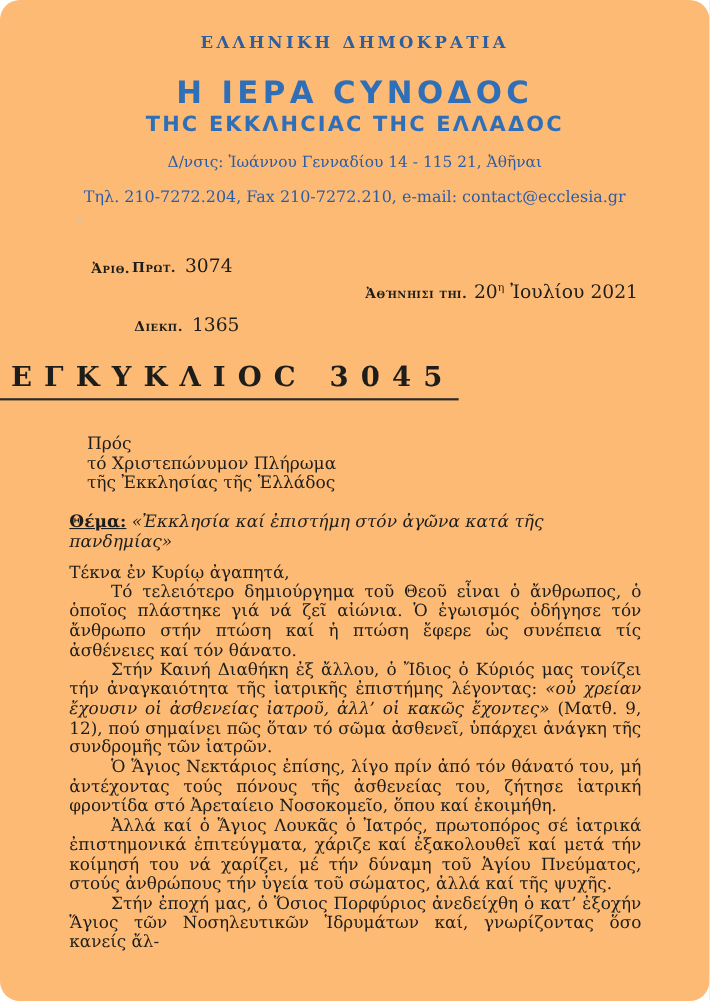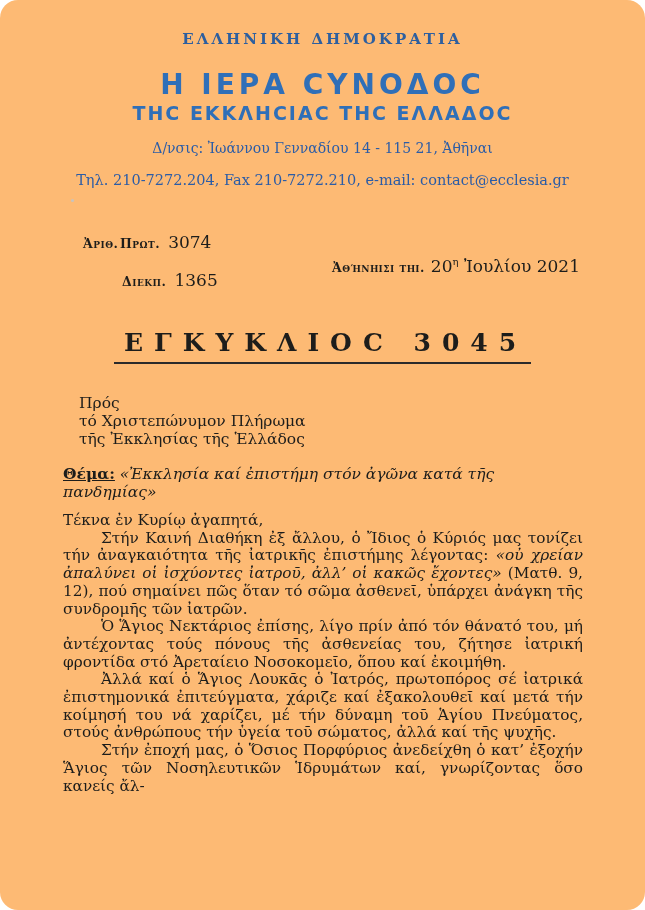--- a/index.html
+++ b/index.html
@@ -48,28 +48,28 @@
   }
   .sc {
     font-variant:small-caps;
     font-size:12.5px;
     font-weight:bold;
     letter-spacing:0.5px;
   }
   .num { font-size:17px; }
   .prot-line  { position:absolute; left:37px; top:0; }
   .arith-label{ position:absolute; left:0;    top:4px; }
-  .diekp-line { position:absolute; left:39px; top:38px; }
+  .diekp-line { position:absolute; left:39px; top:54px; }
   .prot-line .num, .diekp-line .num { margin-left:8px; }
   .date-line  { position:absolute; right:0;   top:24px; font-size:17px; }
   .date-line .sc { margin-right:6px; }
   .date-line sup { font-size:10px; }
 
   
-  .enc-title-wrap { margin-top:32px; text-align:center; }
+  .enc-title-wrap { margin-top:32px; text-align:left; }
   .enc-title {
     display:inline-block;
     font-weight:bold;
     font-size:25px;
     letter-spacing:11px;
     border-bottom:2px solid #2a2a2a;
     padding:0 4px 5px 10px;
   }
 
   
@@ -140,19 +140,20 @@
     <div>τό Χριστεπώνυμον Πλήρωμα</div>
     <div>τῆς Ἐκκλησίας τῆς Ἑλλάδος</div>
   </div>
 
   <div class="subject">
     <span class="subject-label">Θέμα:</span><span class="subject-text"> «Ἐκκλησία καί ἐπιστήμη στόν ἀγῶνα κατά τῆς πανδημίας»</span>
   </div>
 
   <div class="body-text">
     <p class="no-indent">Τέκνα ἐν Κυρίῳ ἀγαπητά,</p>
-    <p><span>Στήν Καινή Διαθήκη ἐξ ἄλλου, ὁ Ἴδιος ὁ Κύριός μας τονίζει τήν ἀναγκαιότητα τῆς ἰατρικῆς ἐπιστήμης λέγοντας: </span><span class="q">«οὐ χρείαν ἀπαλύνει οἱ ἰσχύοντες ἰατροῦ, ἀλλ’ οἱ κακῶς ἔχοντες»</span><span> (Ματθ. 9, 12), πού σημαίνει πῶς ὅταν τό σῶμα ἀσθενεῖ, ὑπάρχει ἀνάγκη τῆς συνδρομῆς τῶν ἰατρῶν.</span></p>
+    <p>Τό τελειότερο δημιούργημα τοῦ Θεοῦ εἶναι ὁ ἄνθρωπος, ὁ ὁποῖος πλάστηκε γιά νά ζεῖ αἰώνια. Ὁ ἐγωισμός ὁδήγησε τόν ἄνθρωπο στήν πτώση καί ἡ πτώση ἔφερε ὡς συνέπεια τίς ἀσθένειες καί τόν θάνατο.</p>
+    <p><span>Στήν Καινή Διαθήκη ἐξ ἄλλου, ὁ Ἴδιος ὁ Κύριός μας τονίζει τήν ἀναγκαιότητα τῆς ἰατρικῆς ἐπιστήμης λέγοντας: </span><span class="q">«οὐ χρείαν ἔχουσιν οἱ ἀσθενείας ἰατροῦ, ἀλλ’ οἱ κακῶς ἔχοντες»</span><span> (Ματθ. 9, 12), πού σημαίνει πῶς ὅταν τό σῶμα ἀσθενεῖ, ὑπάρχει ἀνάγκη τῆς συνδρομῆς τῶν ἰατρῶν.</span></p>
     <p>Ὁ Ἅγιος Νεκτάριος ἐπίσης, λίγο πρίν ἀπό τόν θάνατό του, μή ἀντέχοντας τούς πόνους τῆς ἀσθενείας του, ζήτησε ἰατρική φροντίδα στό Ἀρεταίειο Νοσοκομεῖο, ὅπου καί ἐκοιμήθη.</p>
     <p>Ἀλλά καί ὁ Ἅγιος Λουκᾶς ὁ Ἰατρός, πρωτοπόρος σέ ἰατρικά ἐπιστημονικά ἐπιτεύγματα, χάριζε καί ἐξακολουθεῖ καί μετά τήν κοίμησή του νά χαρίζει, μέ τήν δύναμη τοῦ Ἁγίου Πνεύματος, στούς ἀνθρώπους τήν ὑγεία τοῦ σώματος, ἀλλά καί τῆς ψυχῆς.</p>
     <p>Στήν ἐποχή μας, ὁ Ὅσιος Πορφύριος ἀνεδείχθη ὁ κατ’ ἐξοχήν Ἅγιος τῶν Νοσηλευτικῶν Ἱδρυμάτων καί, γνωρίζοντας ὅσο κανείς ἄλ-</p>
   </div>
 
 </div>
 
 </body></html>

